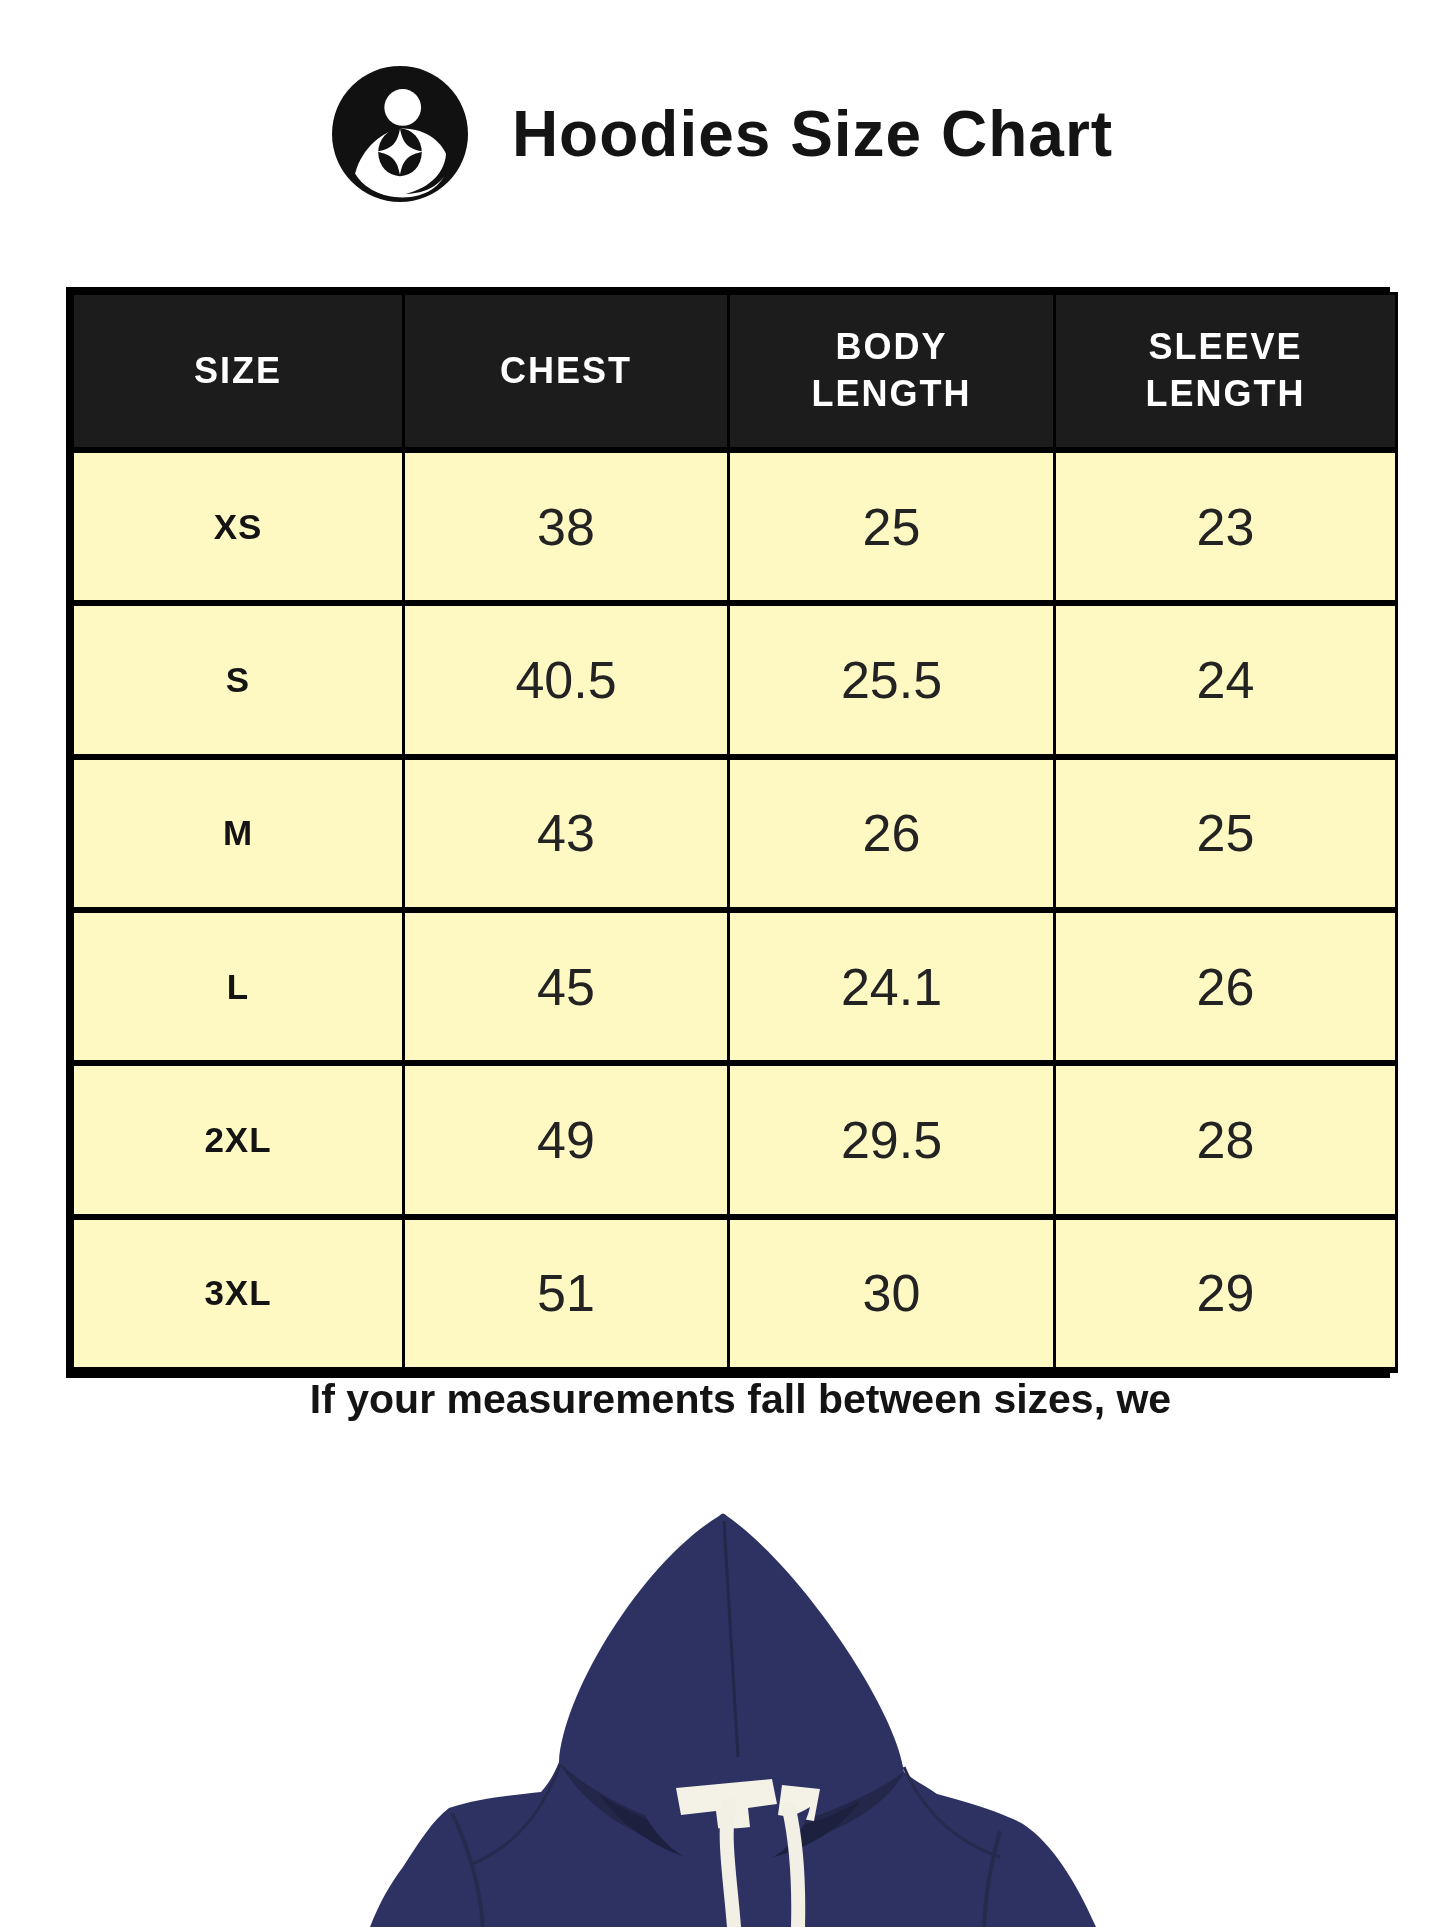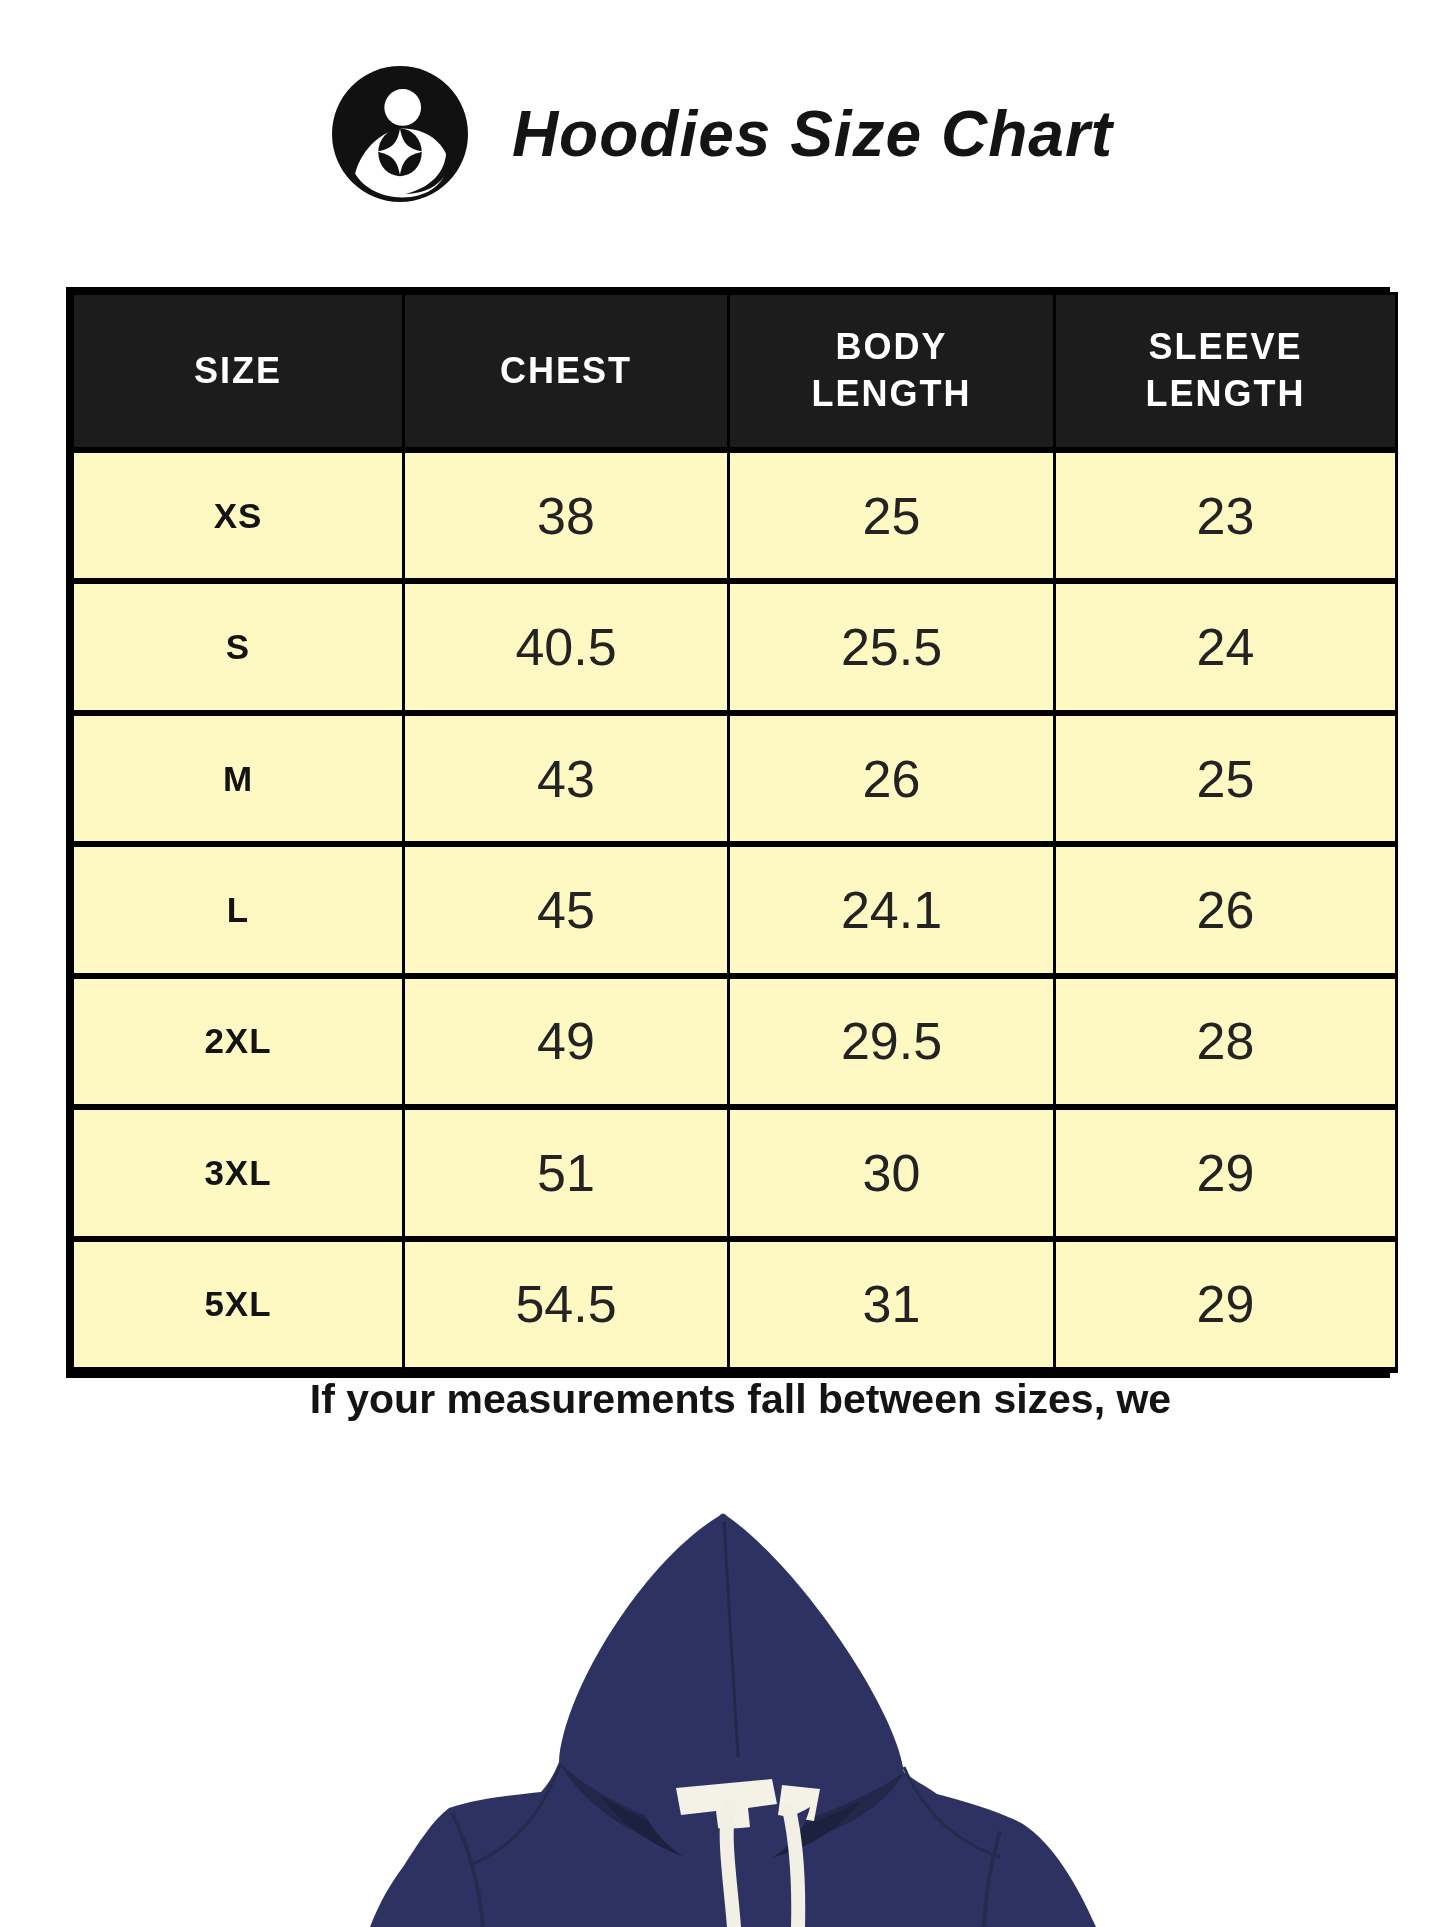--- a/index.html
+++ b/index.html
@@ -5,21 +5,21 @@
   html,body{margin:0;padding:0;}
   body{
     width:1445px;height:1927px;position:relative;overflow:hidden;
     background:#ffffff;
     font-family:"Liberation Sans", sans-serif;
     color:#1f1f1f;
   }
   
   .brand-bar{
     position:absolute;top:66px;left:0;width:100%;
-    display:flex;align-items:center;justify-content:center;gap:44px;font-style:italic;
+    display:flex;align-items:center;justify-content:center;gap:44px;
   }
   .brand-logo{width:136px;height:136px;flex:0 0 auto;}
   .page-title{
     font-size:64px;font-weight:800;color:#141414;letter-spacing:1px;
   }
   
   .table-wrap{
     position:absolute;left:66px;top:257px;width:1324px;height:1091px;
     border:5px solid #000;box-sizing:border-box;background:#fff;margin-top:30px;
   }
@@ -108,26 +108,20 @@
         <td class="num-cell">49</td>
         <td class="num-cell">29.5</td>
         <td class="num-cell">28</td>
       </tr>
       <tr>
         <td class="size-cell">3XL</td>
         <td class="num-cell">51</td>
         <td class="num-cell">30</td>
         <td class="num-cell">29</td>
       </tr>
-      <tr>
-        <td class="size-cell">5XL</td>
-        <td class="num-cell">54.5</td>
-        <td class="num-cell">31</td>
-        <td class="num-cell">29</td>
-      </tr>
     </tbody>
   </table>
 </div>
 
 <div class="note">
   <span>If your measurements fall between sizes, we</span>
 </div>
 
 <svg class="hoodie" viewBox="0 0 1445 422" aria-hidden="true">
 

